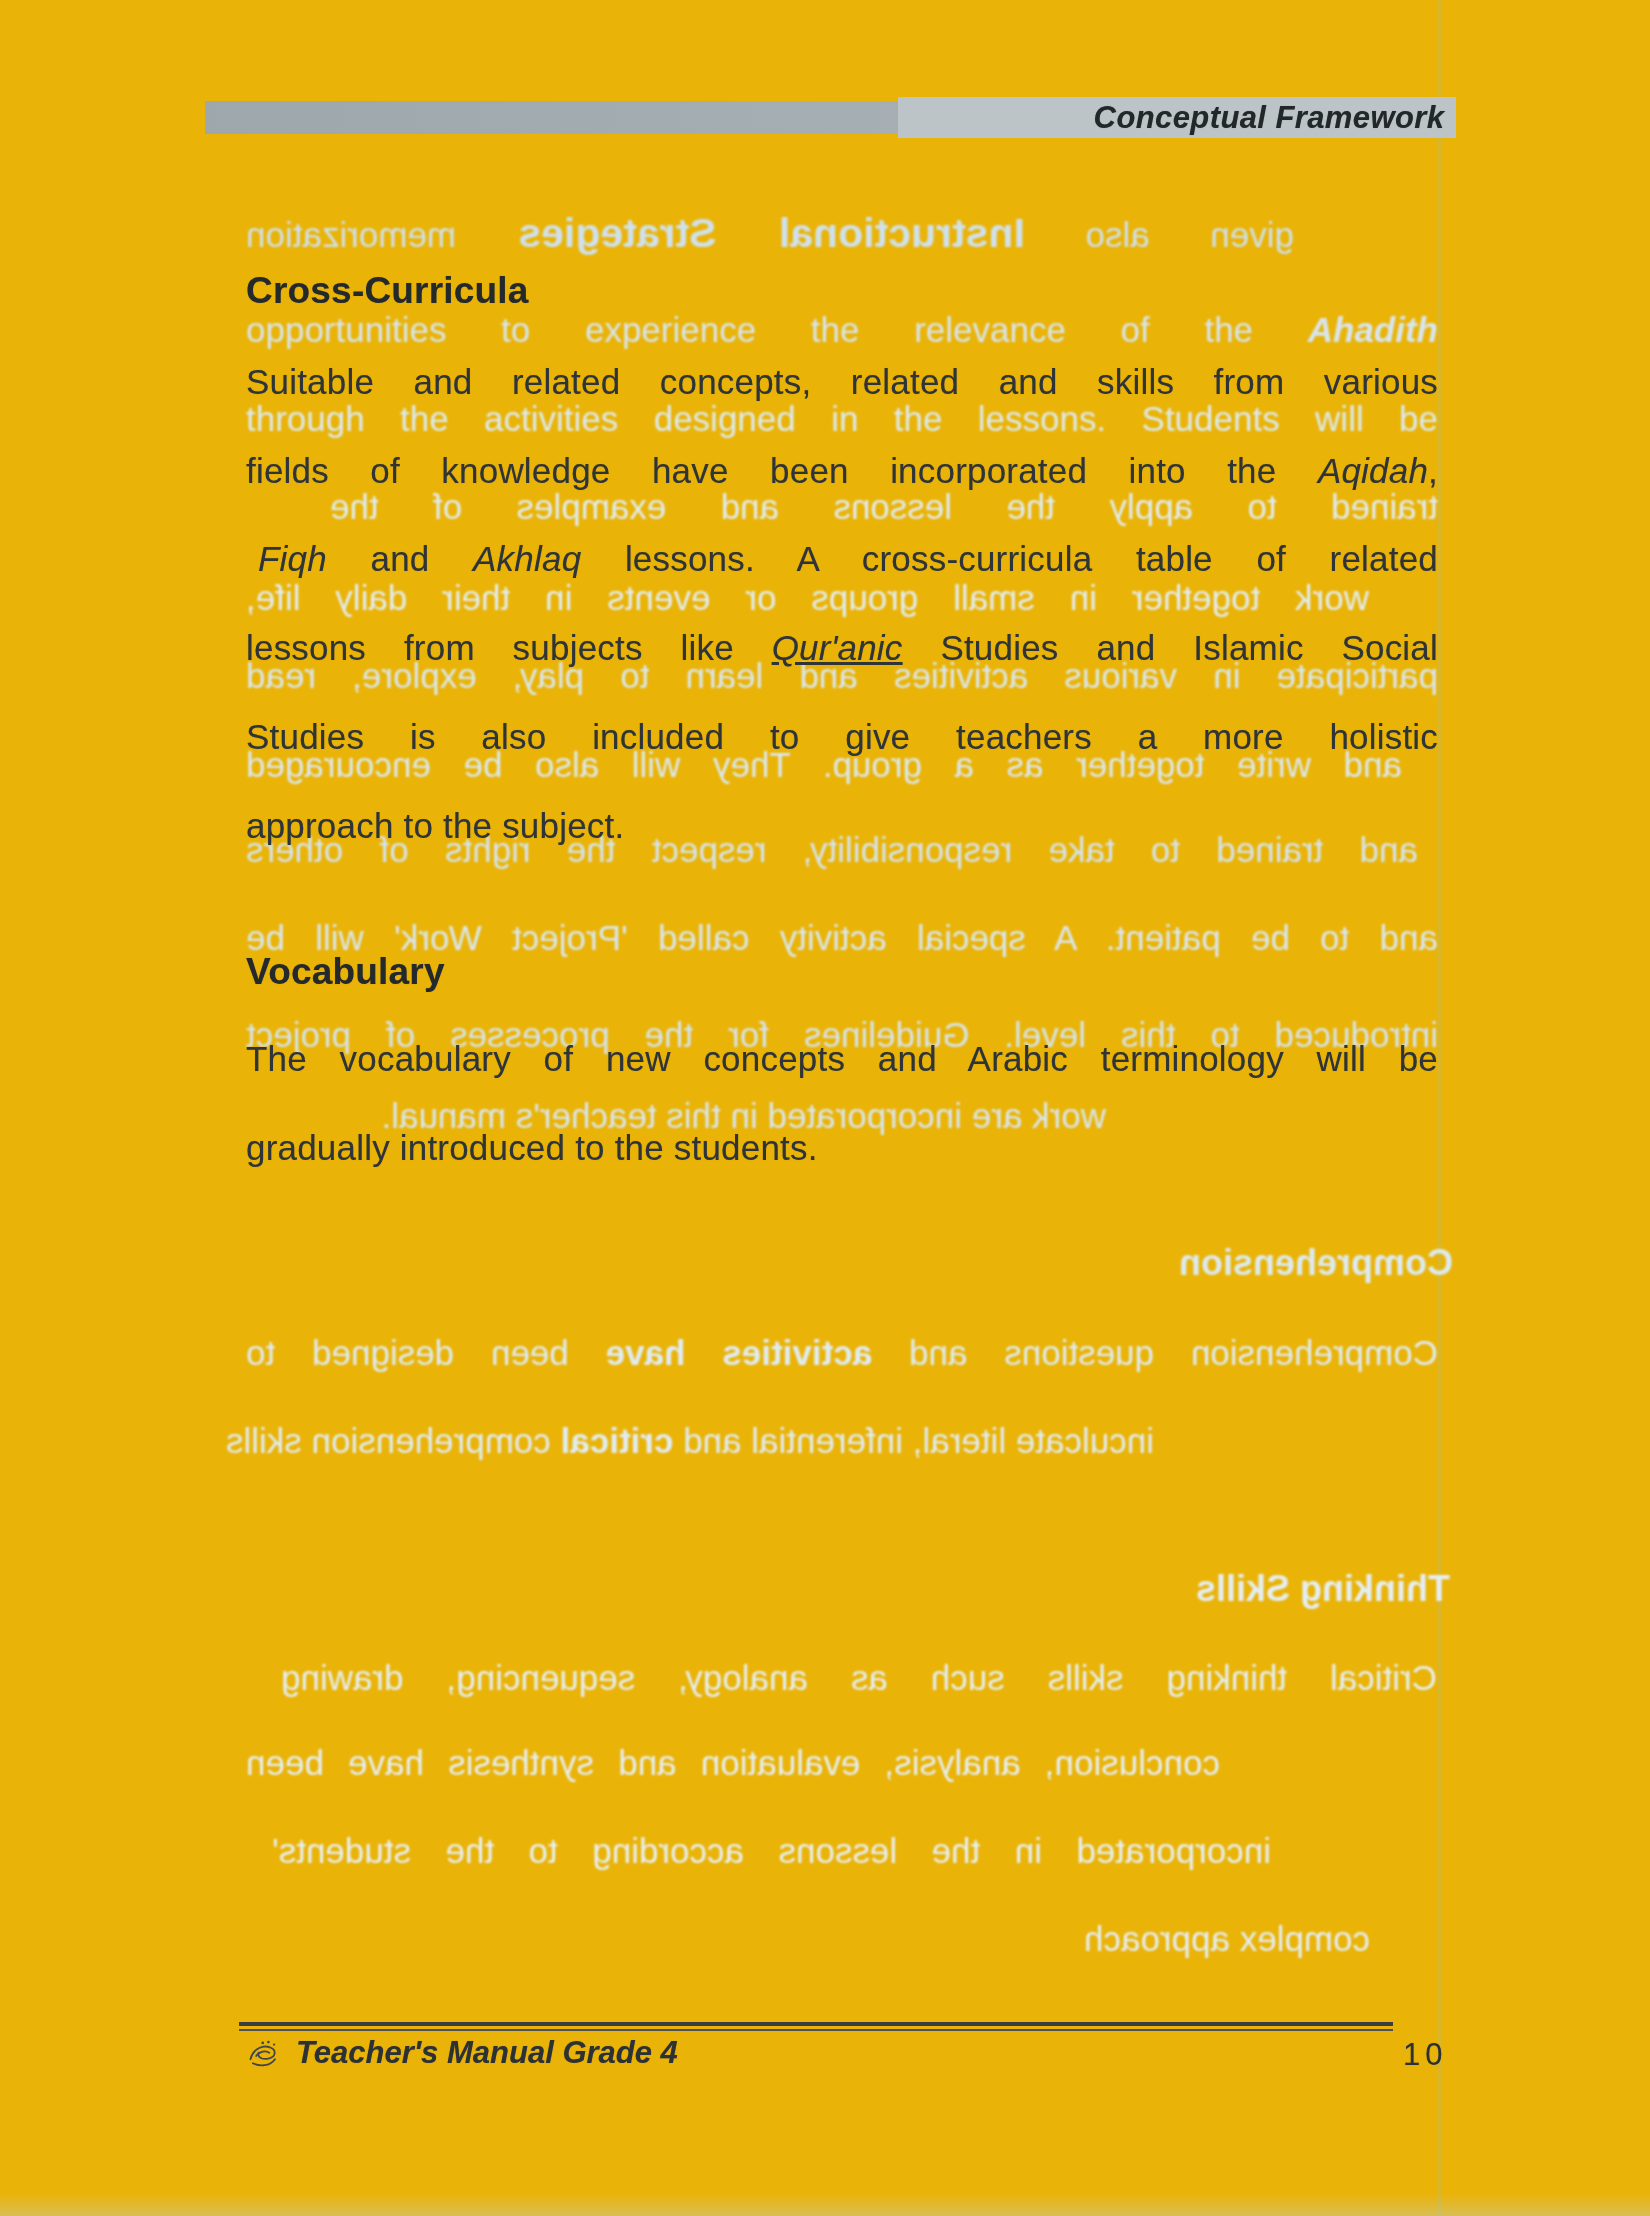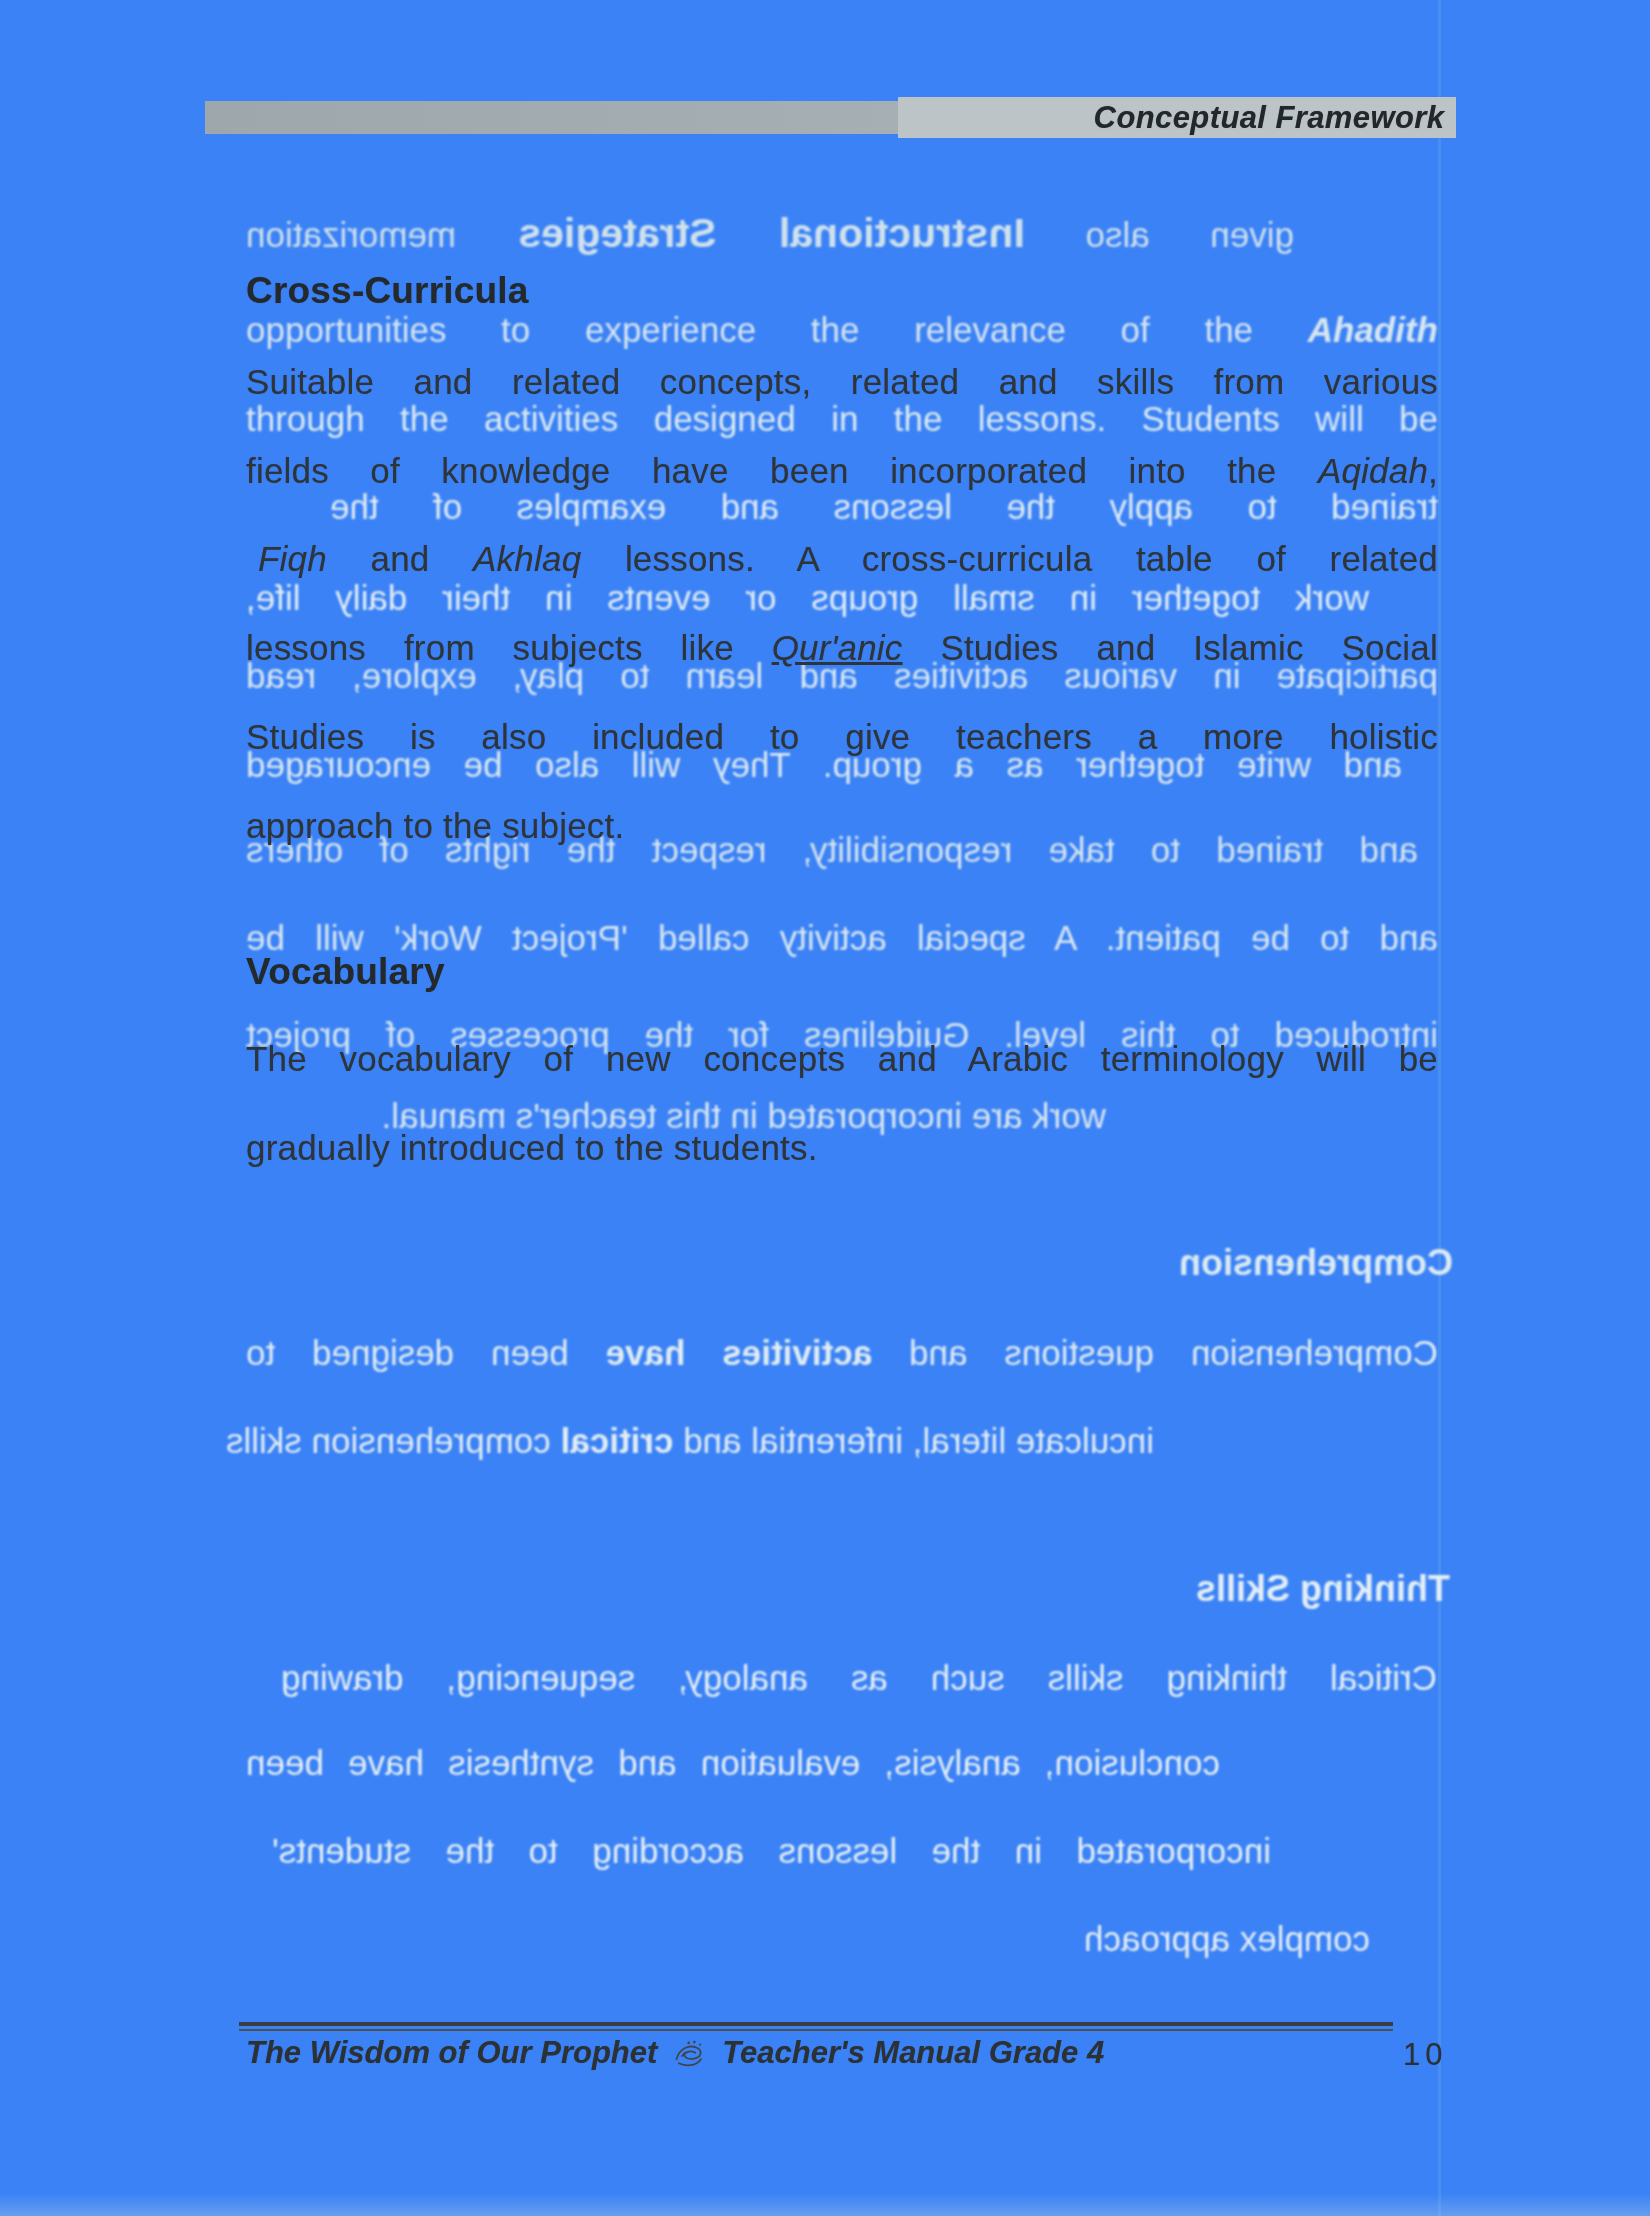--- a/index.html
+++ b/index.html
@@ -1,20 +1,20 @@
 <!DOCTYPE html>
 <html style="font-size:13.2px"><head>
 <meta charset="utf-8">
 <style>
   html,body{margin:0;padding:0;background:#ffffff;}
   .page{
     position:relative;
     width:1651px;height:2216px;
     overflow:hidden;
-    background:#3b82f6;
+    background:#eab308;
     font-family:"Liberation Sans","DejaVu Sans",sans-serif;
   }
   
   .scan-streak{position:absolute;left:1438px;top:0;width:2.5px;height:100%;
     background:rgba(140,200,220,0.18);}
   .bottom-mottle{position:absolute;left:0;bottom:0;width:100%;height:23px;
     background:linear-gradient(to bottom,rgba(190,215,230,0),rgba(182,210,228,0.35));}
 
   
   .header-bar{position:absolute;left:205px;top:101px;width:1250px;height:33px;
@@ -90,21 +90,20 @@
       <div class="body-line jl" style="top: 716px;"><span>Studies is also included to give teachers a more holistic</span></div>
       <div class="body-line" style="top: 805px;"><span>approach to the subject.</span></div>
       <div class="sec-heading" style="top: 951px;">Vocabulary</div>
       <div class="body-line jl" style="top: 1038px;"><span>The vocabulary of new concepts and Arabic terminology will be</span></div>
       <div class="body-line" style="top: 1127px;"><span>gradually introduced to the students.</span></div>
     </div>
 
   <div class="footer-rule-thick"></div>
   <div class="footer-rule-thin"></div>
   <div class="footer-text">
-    <span>The Wisdom of Our Prophet</span>
     <span class="ornament">
       <svg width="35" height="31" viewBox="0 0 42 38" aria-hidden="true">
         <g fill="none" stroke="#40464a" stroke-width="2.2" stroke-linecap="round">
           <path d="M5,26 C9,12 21,8 30,12 C37,15 36,23 28,25 C20,27 13,24 15,18"></path>
           <path d="M8,31 C16,35 29,35 35,26"></path>
           <path d="M12,22 C16,16 24,15 28,18"></path>
         </g>
         <g fill="#40464a">
           <circle cx="20" cy="6" r="1.6"></circle>
             <circle cx="27" cy="5" r="1.6"></circle>

